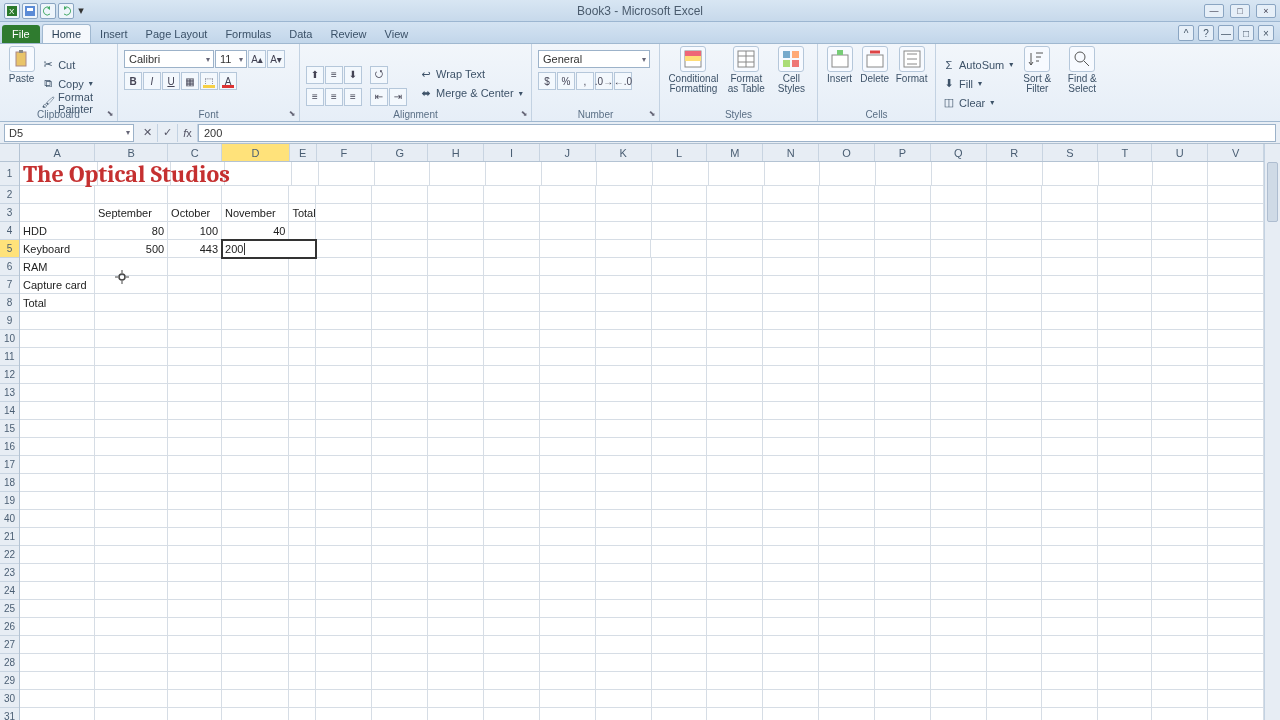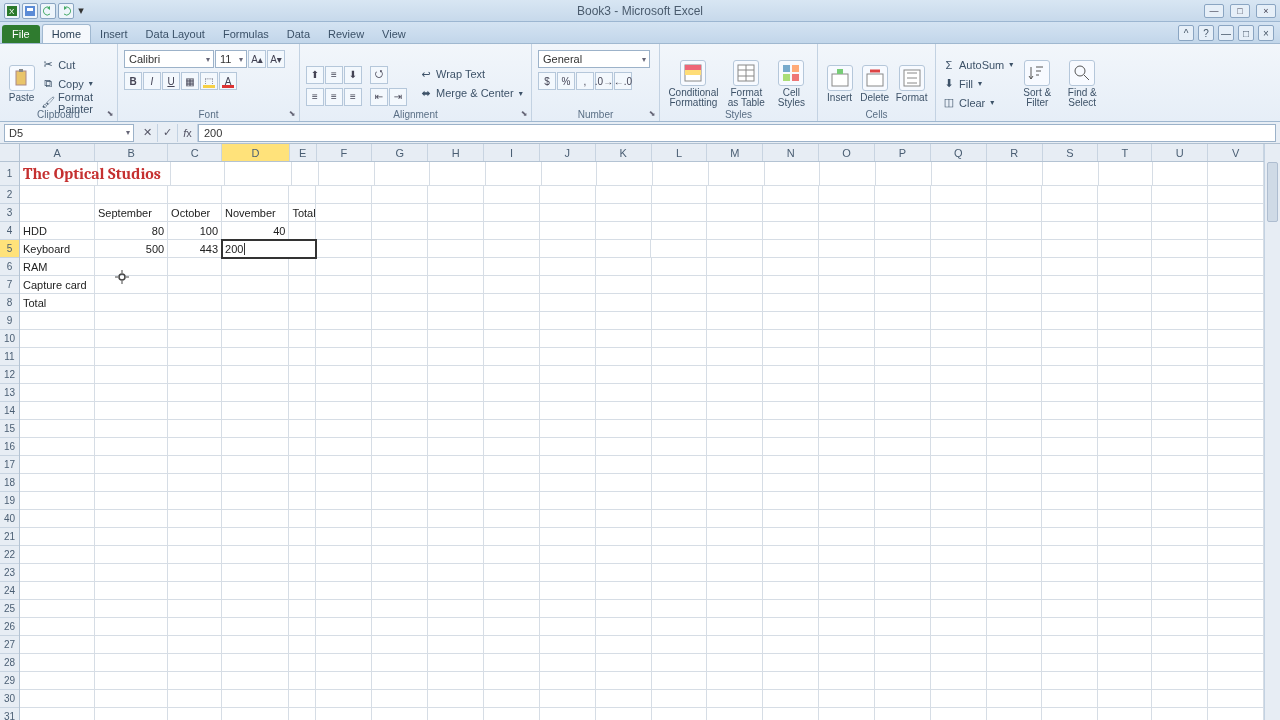--- a/index.html
+++ b/index.html
@@ -20,21 +20,21 @@
 .tab { padding:3px 9px; font-size:11px; color:#3b5168; cursor:default; }
 .tab.active { background:#f5f8fc; border:1px solid #a0b8d0; border-bottom:none; border-radius:3px 3px 0 0; color:#2a3f55; }
 .tabbar-right { margin-left:auto; display:flex; gap:4px; padding-right:6px; padding-bottom:2px; }
 .tabbar-right .mini { width:16px; height:16px; background:#e6eff8; border:1px solid #8aa5c2; border-radius:2px; display:flex; align-items:center; justify-content:center; font-size:10px; color:#456; }
 
 
 .ribbon { height:78px; background:linear-gradient(#f2f6fb,#e6eef7); border-bottom:1px solid #9fb7cf; display:flex; }
 .group { border-right:1px solid #c3d2e2; padding:2px 6px 0 6px; display:flex; flex-direction:column; position:relative; }
 .group-label { position:absolute; bottom:1px; left:0; right:0; text-align:center; font-size:10px; color:#5a6f85; }
 .group-body { flex:1; display:flex; gap:4px; }
-.big-btn { width:40px; display:flex; flex-direction:column; align-items:center; justify-content:center; gap:2px; }
+.big-btn { width:40px; display:flex; flex-direction:column; align-items:center; gap:2px; }
 .big-btn .ico { width:26px; height:26px; background:#f7faff; border:1px solid #b5c7da; border-radius:3px; display:flex; align-items:center; justify-content:center; }
 .big-btn .ico svg { width:18px; height:18px; }
 .big-btn .lbl { font-size:10px; color:#3d5268; text-align:center; line-height:10px; }
 .stack { display:flex; flex-direction:column; gap:1px; justify-content:center; }
 .small-row { display:flex; align-items:center; gap:3px; font-size:11px; color:#3d5268; height:18px; }
 .small-ico { width:14px; height:14px; display:inline-flex; align-items:center; justify-content:center; }
 .sel { height:18px; border:1px solid #9cb2c9; background:#fff; font-size:11px; padding:0 14px 0 4px; position:relative; display:inline-flex; align-items:center; }
 .sel::after { content:"▾"; position:absolute; right:3px; font-size:8px; color:#667; }
 .btnrow { display:flex; gap:1px; }
 .sq { width:18px; height:18px; border:1px solid #b5c7da; background:#f3f8fd; display:flex; align-items:center; justify-content:center; font-size:10px; color:#445; }
@@ -54,21 +54,21 @@
 .colheads { position:absolute; left:20px; top:0; right:16px; height:18px; display:flex; background:#e7edf4; border-bottom:1px solid #b4c3d3; }
 .colhead { border-right:1px solid #c8d4e1; display:flex; align-items:center; justify-content:center; font-size:11px; color:#4a5e73; }
 .colhead.active { background:#ffe27a; }
 .rowheads { position:absolute; left:0; top:18px; width:20px; bottom:0; background:#e7edf4; border-right:1px solid #b4c3d3; }
 .rowhead { height:18px; border-bottom:1px solid #c8d4e1; display:flex; align-items:center; justify-content:center; font-size:10px; color:#4a5e73; }
 .rowhead.active { background:#ffe27a; }
 .cells { position:absolute; left:20px; top:18px; right:16px; bottom:0; }
 .row { display:flex; height:18px; }
 .cell { border-right:1px solid #d6dde5; border-bottom:1px solid #d6dde5; height:18px; padding:0 3px; display:flex; align-items:center; font-size:11px; color:#222; overflow:hidden; white-space:nowrap; }
 .cell.right { justify-content:flex-end; }
-.row.title .cell:first-child { font-size:16px; font-weight:bold; color:#c53030; font-family: Cambria, Georgia, serif; overflow:visible; z-index:1; }
+.row.title .cell:first-child { font-size:24px; font-weight:bold; color:#c53030; font-family: Cambria, Georgia, serif; overflow:visible; z-index:1; }
 .row.title { height:24px; }
 .row.title .cell { height:24px; }
 .editing { outline:2px solid #333; outline-offset:-1px; background:#fff; z-index:2; }
 .editing-inner { border-right:1px solid #333; padding-right:1px; }
 .vscroll { position:absolute; right:0; top:0; width:16px; bottom:0; background:#e7edf4; border-left:1px solid #c3d2e2; }
 .vscroll .thumb { position:absolute; left:2px; right:2px; top:18px; height:60px; background:#cfdae6; border:1px solid #aebdd0; border-radius:2px; }
 .cursor-icon { position:absolute; width:16px; height:16px; pointer-events:none; }
 .cursor-icon svg { width:16px; height:16px; }
 </style>
 </head>
@@ -107,21 +107,21 @@
     <div class="win-btn">—</div>
     <div class="win-btn">□</div>
     <div class="win-btn">×</div>
   </div>
 </div>
 
 <div class="tabbar">
   <div class="file-tab">File</div>
   <div class="tab active">Home</div>
   <div class="tab">Insert</div>
-  <div class="tab">Data Layout</div>
+  <div class="tab">Page Layout</div>
   <div class="tab">Formulas</div>
   <div class="tab">Data</div>
   <div class="tab">Review</div>
   <div class="tab">View</div>
   <div class="tabbar-right">
     <div class="mini">^</div>
     <div class="mini">?</div>
     <div class="mini">—</div>
     <div class="mini">□</div>
     <div class="mini">×</div>

